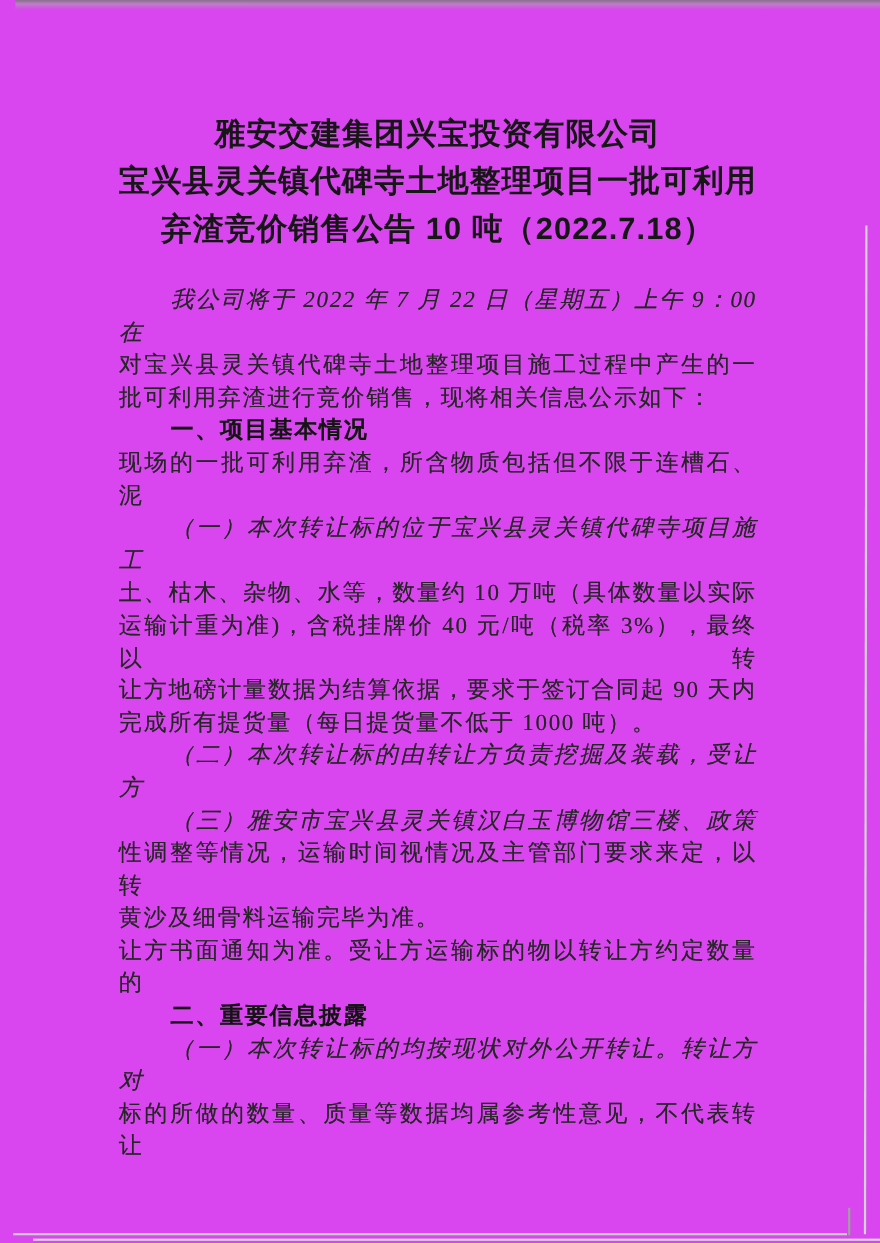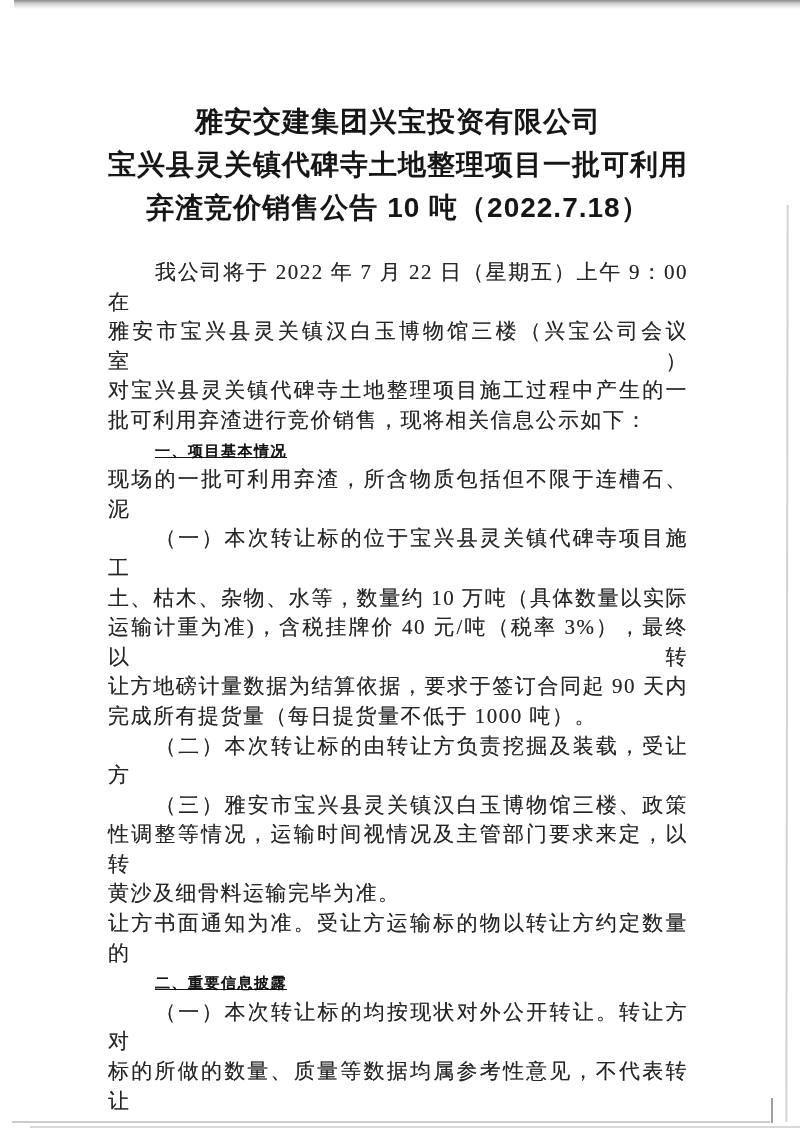--- a/index.html
+++ b/index.html
@@ -3,21 +3,21 @@
 <meta charset="utf-8">
 <style>
   html, body { margin: 0; padding: 0; }
   body { background: #e8e8e8; }
 
   .page {
     position: relative;
     width: 800px;
     height: 1130px;
     margin: 0 auto;
-    background: #ffffff;
+    background: #d946ef;
     overflow: hidden;
     font-family: "Liberation Serif", "DejaVu Serif", serif;
   }
 
   
   .scan-top {
     position: absolute;
     top: 0; left: 14px; right: 0;
     height: 9px;
     background: linear-gradient(180deg, rgba(120,120,120,.85) 0%, rgba(170,170,170,.55) 40%, rgba(255,255,255,0) 100%);
@@ -76,52 +76,50 @@
     text-shadow: 0 0 0.5px rgba(40,40,40,.55);
   }
 
   .bline {
     min-height: 29.6px;
     text-align: justify;
     text-align-last: left;
     white-space: nowrap;
   }
   .bline.fill { text-align-last: justify; white-space: normal; }
-  .bline.first { text-indent: 47px; }
+  .bline.first { text-indent: 47px; font-style: italic; }
 
   .heading {
     font-family: "Liberation Sans", "DejaVu Sans", sans-serif;
     font-weight: bold;
     color: #141414;
     text-indent: 47px;
     line-height: 29.6px;
-    font-size: 15px;
+    font-size: 21px;
     letter-spacing: 1.5px;
-    text-decoration: underline;
   }
 </style>
 </head>
 <body>
 
 <div class="page">
   <div class="scan-top"></div>
   <div class="scan-right"></div>
   <div class="scan-bottom"></div>
   <div class="scan-tick"></div>
   <div class="scan-bottom-edge"></div>
 
   <div class="doc">
     <header class="title" id="title-block">
         <div class="title-line">雅安交建集团兴宝投资有限公司</div>
         <div class="title-line">宝兴县灵关镇代碑寺土地整理项目一批可利用</div>
         <div class="title-line">弃渣竞价销售公告 10 吨（2022.7.18）</div>
       </header>
     <main class="body" id="body-block">
         <div class="bline first fill">我公司将于 2022 年 7 月 22 日（星期五）上午 9：00 在</div>
-        <div class="bline fill">雅安市宝兴县灵关镇汉白玉博物馆三楼（兴宝公司会议室）</div>
         <div class="bline fill">对宝兴县灵关镇代碑寺土地整理项目施工过程中产生的一</div>
         <div class="bline">批可利用弃渣进行竞价销售，现将相关信息公示如下：</div>
         <div class="heading">一、项目基本情况</div>
         <div class="bline fill">现场的一批可利用弃渣，所含物质包括但不限于连槽石、泥</div>
         <div class="bline first fill">（一）本次转让标的位于宝兴县灵关镇代碑寺项目施工</div>
         <div class="bline fill">土、枯木、杂物、水等，数量约 10 万吨（具体数量以实际</div>
         <div class="bline fill">运输计重为准)，含税挂牌价 40 元/吨（税率 3%），最终以转</div>
         <div class="bline fill">让方地磅计量数据为结算依据，要求于签订合同起 90 天内</div>
         <div class="bline">完成所有提货量（每日提货量不低于 1000 吨）。</div>
         <div class="bline first fill">（二）本次转让标的由转让方负责挖掘及装载，受让方</div>

